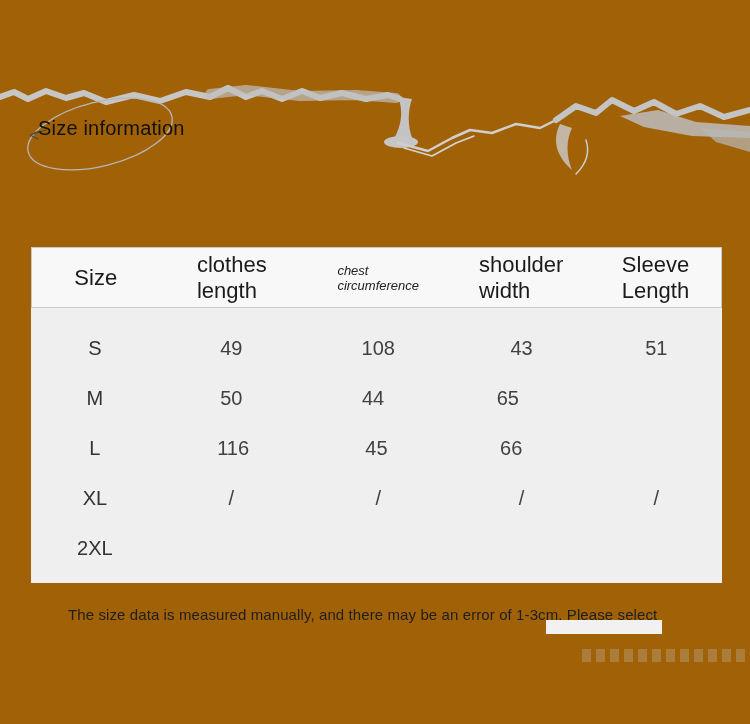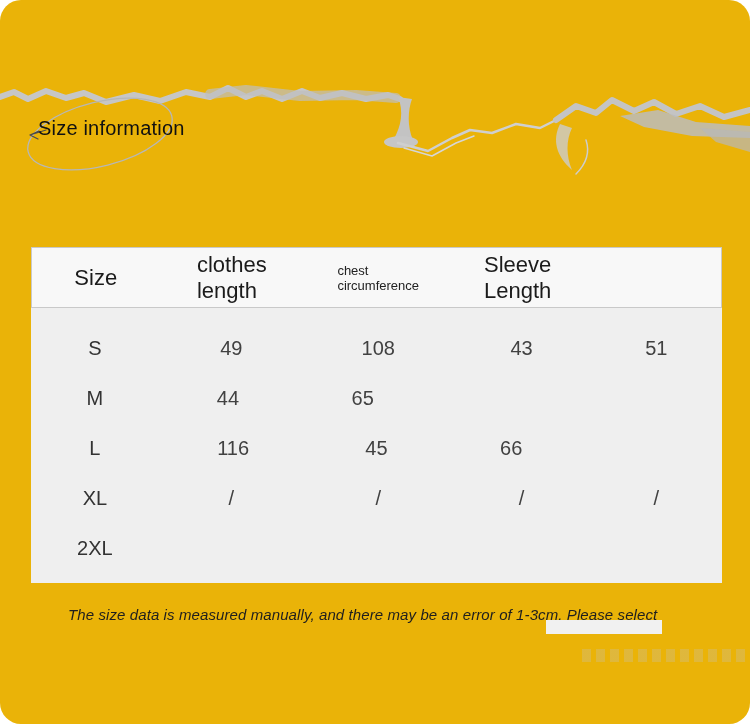--- a/index.html
+++ b/index.html
@@ -1,23 +1,22 @@
 <!DOCTYPE html>
 <html><head>
 <meta charset="utf-8">
 <style>
   html, body { margin: 0; padding: 0; background: #ffffff; }
   .canvas {
     position: relative;
     width: 750px;
     height: 724px;
-    background: #eab308;
+    background: #a16207;
     overflow: hidden;
     font-family: "Liberation Sans", sans-serif;
-    border-radius: 21px;
   }
 
   
   .deco-svg { position: absolute; top: 0; left: 0; }
 
   
   .title-left {
     position: absolute;
     left: 38px; top: 117px;
     font-size: 20px; line-height: 23px;
@@ -60,39 +59,38 @@
 
   .th {
     display: flex; align-items: center; justify-content: center;
     overflow: visible;
   }
   .th-inner {
     text-align: left;
     font-size: 22px; line-height: 26px;
     color: #1b1b1b;
   }
-  .th-inner.small { font-size: 13px; line-height: 15px; color: #222222; }
+  .th-inner.small { font-size: 13px; line-height: 15px; color: #222222; font-style: italic; }
   .th-line { display: block; }
 
   .td {
     text-align: center;
     font-size: 20px;
     color: #414141;
   }
   .td.rowlabel { color: #333333; }
 
   
   .footnote {
     position: absolute;
     left: 68px; top: 606px;
     width: 640px;
     font-size: 15px; line-height: 17px;
     color: #1e1e1e;
     letter-spacing: 0.1px;
-    font-style: italic;
   }
 
   
   .wm-block {
     position: absolute;
     left: 546px; top: 620px;
     width: 116px; height: 14px;
     background: #f1f1f1;
   }
   .wm-glyphs {
@@ -145,38 +143,45 @@
           <span class="th-line">clothes</span>
           <span class="th-line">length</span>
         </div>
       </div>
       <div class="th c2">
         <div class="th-inner small">
           <span class="th-line">chest</span>
           <span class="th-line">circumference</span>
         </div>
       </div>
+      <div class="th c3">
+        <div class="th-inner">
+          <span class="th-line">shoulder</span>
+          <span class="th-line">width</span>
+        </div>
+      </div>
       <div class="th c4">
         <div class="th-inner">
           <span class="th-line">Sleeve</span>
           <span class="th-line">Length</span>
         </div>
       </div>
     </div>
 
     <div class="tbody">
       <div class="trow">
         <div class="td rowlabel c0">S</div>
         <div class="td c1">49</div>
         <div class="td c2">108</div>
         <div class="td c3">43</div>
         <div class="td c4">51</div>
       </div>
       <div class="trow">
         <div class="td rowlabel c0">M</div>
+        <div class="td c1">50</div>
         <div class="td c3">44</div>
         <div class="td c4">65</div>
       </div>
       <div class="trow">
         <div class="td rowlabel c0">L</div>
         <div class="td c2">116</div>
         <div class="td c3">45</div>
         <div class="td c4">66</div>
       </div>
       <div class="trow">

